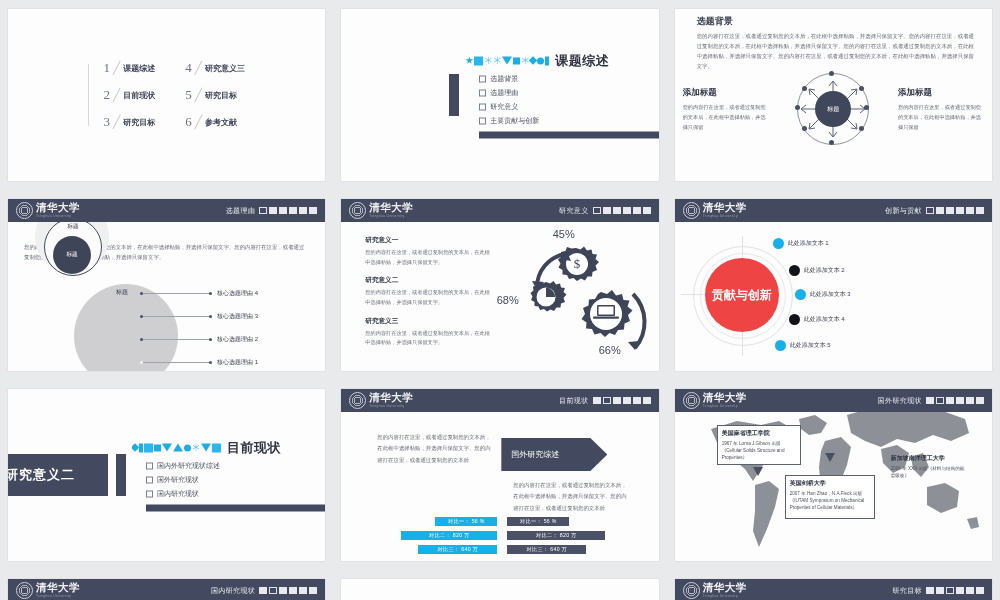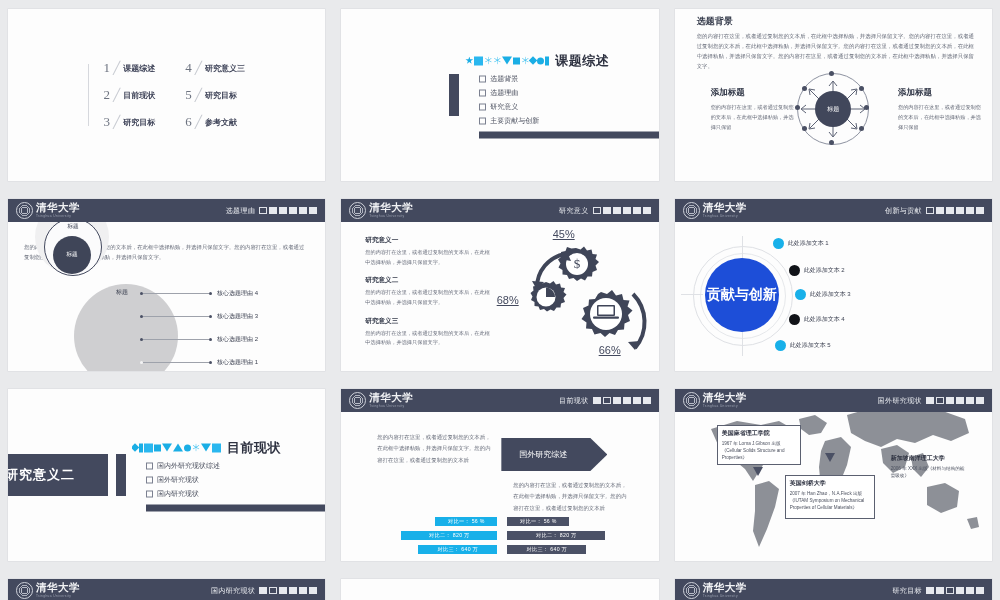--- a/index.html
+++ b/index.html
@@ -107,21 +107,21 @@
     position:absolute;left:50%;top:4px;transform:translateX(-50%);
     width:70px;height:70px;border:1px solid #8e93a1;border-radius:50%;
   }
   .ring .dot{position:absolute;width:5px;height:5px;border-radius:50%;background:#4a5064;}
   .core{
     position:absolute;left:50%;top:50%;transform:translate(-50%,-50%);
     width:36px;height:36px;border-radius:50%;background:#41475b;
     display:flex;align-items:center;justify-content:center;
     color:#fff;font-size:6px;
   }
-  .sidecol{position:absolute;width:86px;margin-left:28px;}
+  .sidecol{position:absolute;width:86px;}
   .sidecol .h4{font-size:8.5px;font-weight:700;color:#343a4a;margin-bottom:4px;}
   .sidecol .p{font-size:5.2px;line-height:1.9;}
 
   
   .conc{position:absolute;}
   .conc .c1,.conc .c2,.conc .c3{position:absolute;border-radius:50%;display:flex;align-items:center;justify-content:center;}
   .c1{width:74px;height:74px;background:#f0f0f1;left:0;top:0;}
   .c2{width:56px;height:56px;background:#fbfbfc;border:1px solid #43495e;left:9px;top:18px;}
   .c3{width:38px;height:38px;background:#3f4558;left:18px;top:36px;}
   .conc span{font-size:5.6px;color:#3c4254;}
@@ -134,39 +134,39 @@
   .reason-row{display:flex;align-items:center;gap:0;height:23px;}
   .rdot{width:3px;height:3px;border-radius:50%;background:#4a5064;flex:0 0 auto;}
   .rline{height:1px;background:#9ea2ab;flex:0 0 auto;}
   .rtxt{font-size:6px;color:#3d4252;margin-left:5px;white-space:nowrap;}
 
   
   .mean-list{position:absolute;left:24px;top:14px;width:125px;}
   .mean-h{font-size:6.6px;font-weight:700;color:#343a4a;margin-bottom:3px;}
   .mean-p{font-size:5.2px;line-height:1.85;color:#686d7b;margin-bottom:9px;}
   .gears{position:absolute;right:8px;top:10px;width:150px;height:140px;}
-  .pct{position:absolute;font-size:11px;color:#43495e;font-weight:400;text-decoration:underline;}
+  .pct{position:absolute;font-size:11px;color:#43495e;font-weight:400;}
 
   
   .contrib{position:absolute;left:8px;top:10px;width:185px;height:140px;}
-  .cbig{position:absolute;left:22px;top:26px;width:74px;height:74px;border-radius:50%;background:#1d4ed8;
-        display:flex;align-items:center;justify-content:center;color:#fff;font-size:14px;font-weight:700;}
+  .cbig{position:absolute;left:22px;top:26px;width:74px;height:74px;border-radius:50%;background:#ef4444;
+        display:flex;align-items:center;justify-content:center;color:#fff;font-size:12px;font-weight:700;}
   .cring{position:absolute;left:10px;top:14px;width:98px;height:98px;border-radius:50%;border:1px solid #dfe1e5;}
   .cring2{position:absolute;left:17px;top:21px;width:84px;height:84px;border-radius:50%;border:1px solid #e6e8eb;}
   .cx{position:absolute;background:#dfe1e5;}
   .cnode{position:absolute;display:flex;align-items:center;gap:4px;}
   .cbead{width:11px;height:11px;border-radius:50%;flex:0 0 auto;}
   .ctxt{font-size:6px;color:#3d4252;white-space:nowrap;}
   .cright{position:absolute;right:10px;top:22px;width:108px;}
 
   
   .arrow-d{
     position:absolute;background:#43495e;color:#fff;
     display:flex;align-items:center;justify-content:flex-start;
-    font-size:8px;padding-left:18px;box-sizing:border-box;
+    font-size:8px;padding-left:10px;box-sizing:border-box;
     clip-path:polygon(0 0, 84% 0, 100% 50%, 84% 100%, 0 100%);
   }
   .arrow-b{
     position:absolute;background:#18b0e9;color:#fff;
     display:flex;align-items:center;justify-content:flex-end;
     font-size:8px;padding-right:10px;box-sizing:border-box;
     clip-path:polygon(16% 0, 100% 0, 100% 100%, 16% 100%, 0 50%);
   }
   .cmp{position:absolute;height:9px;display:flex;align-items:center;justify-content:center;
        color:#fff;font-size:5.2px;letter-spacing:.3px;}

